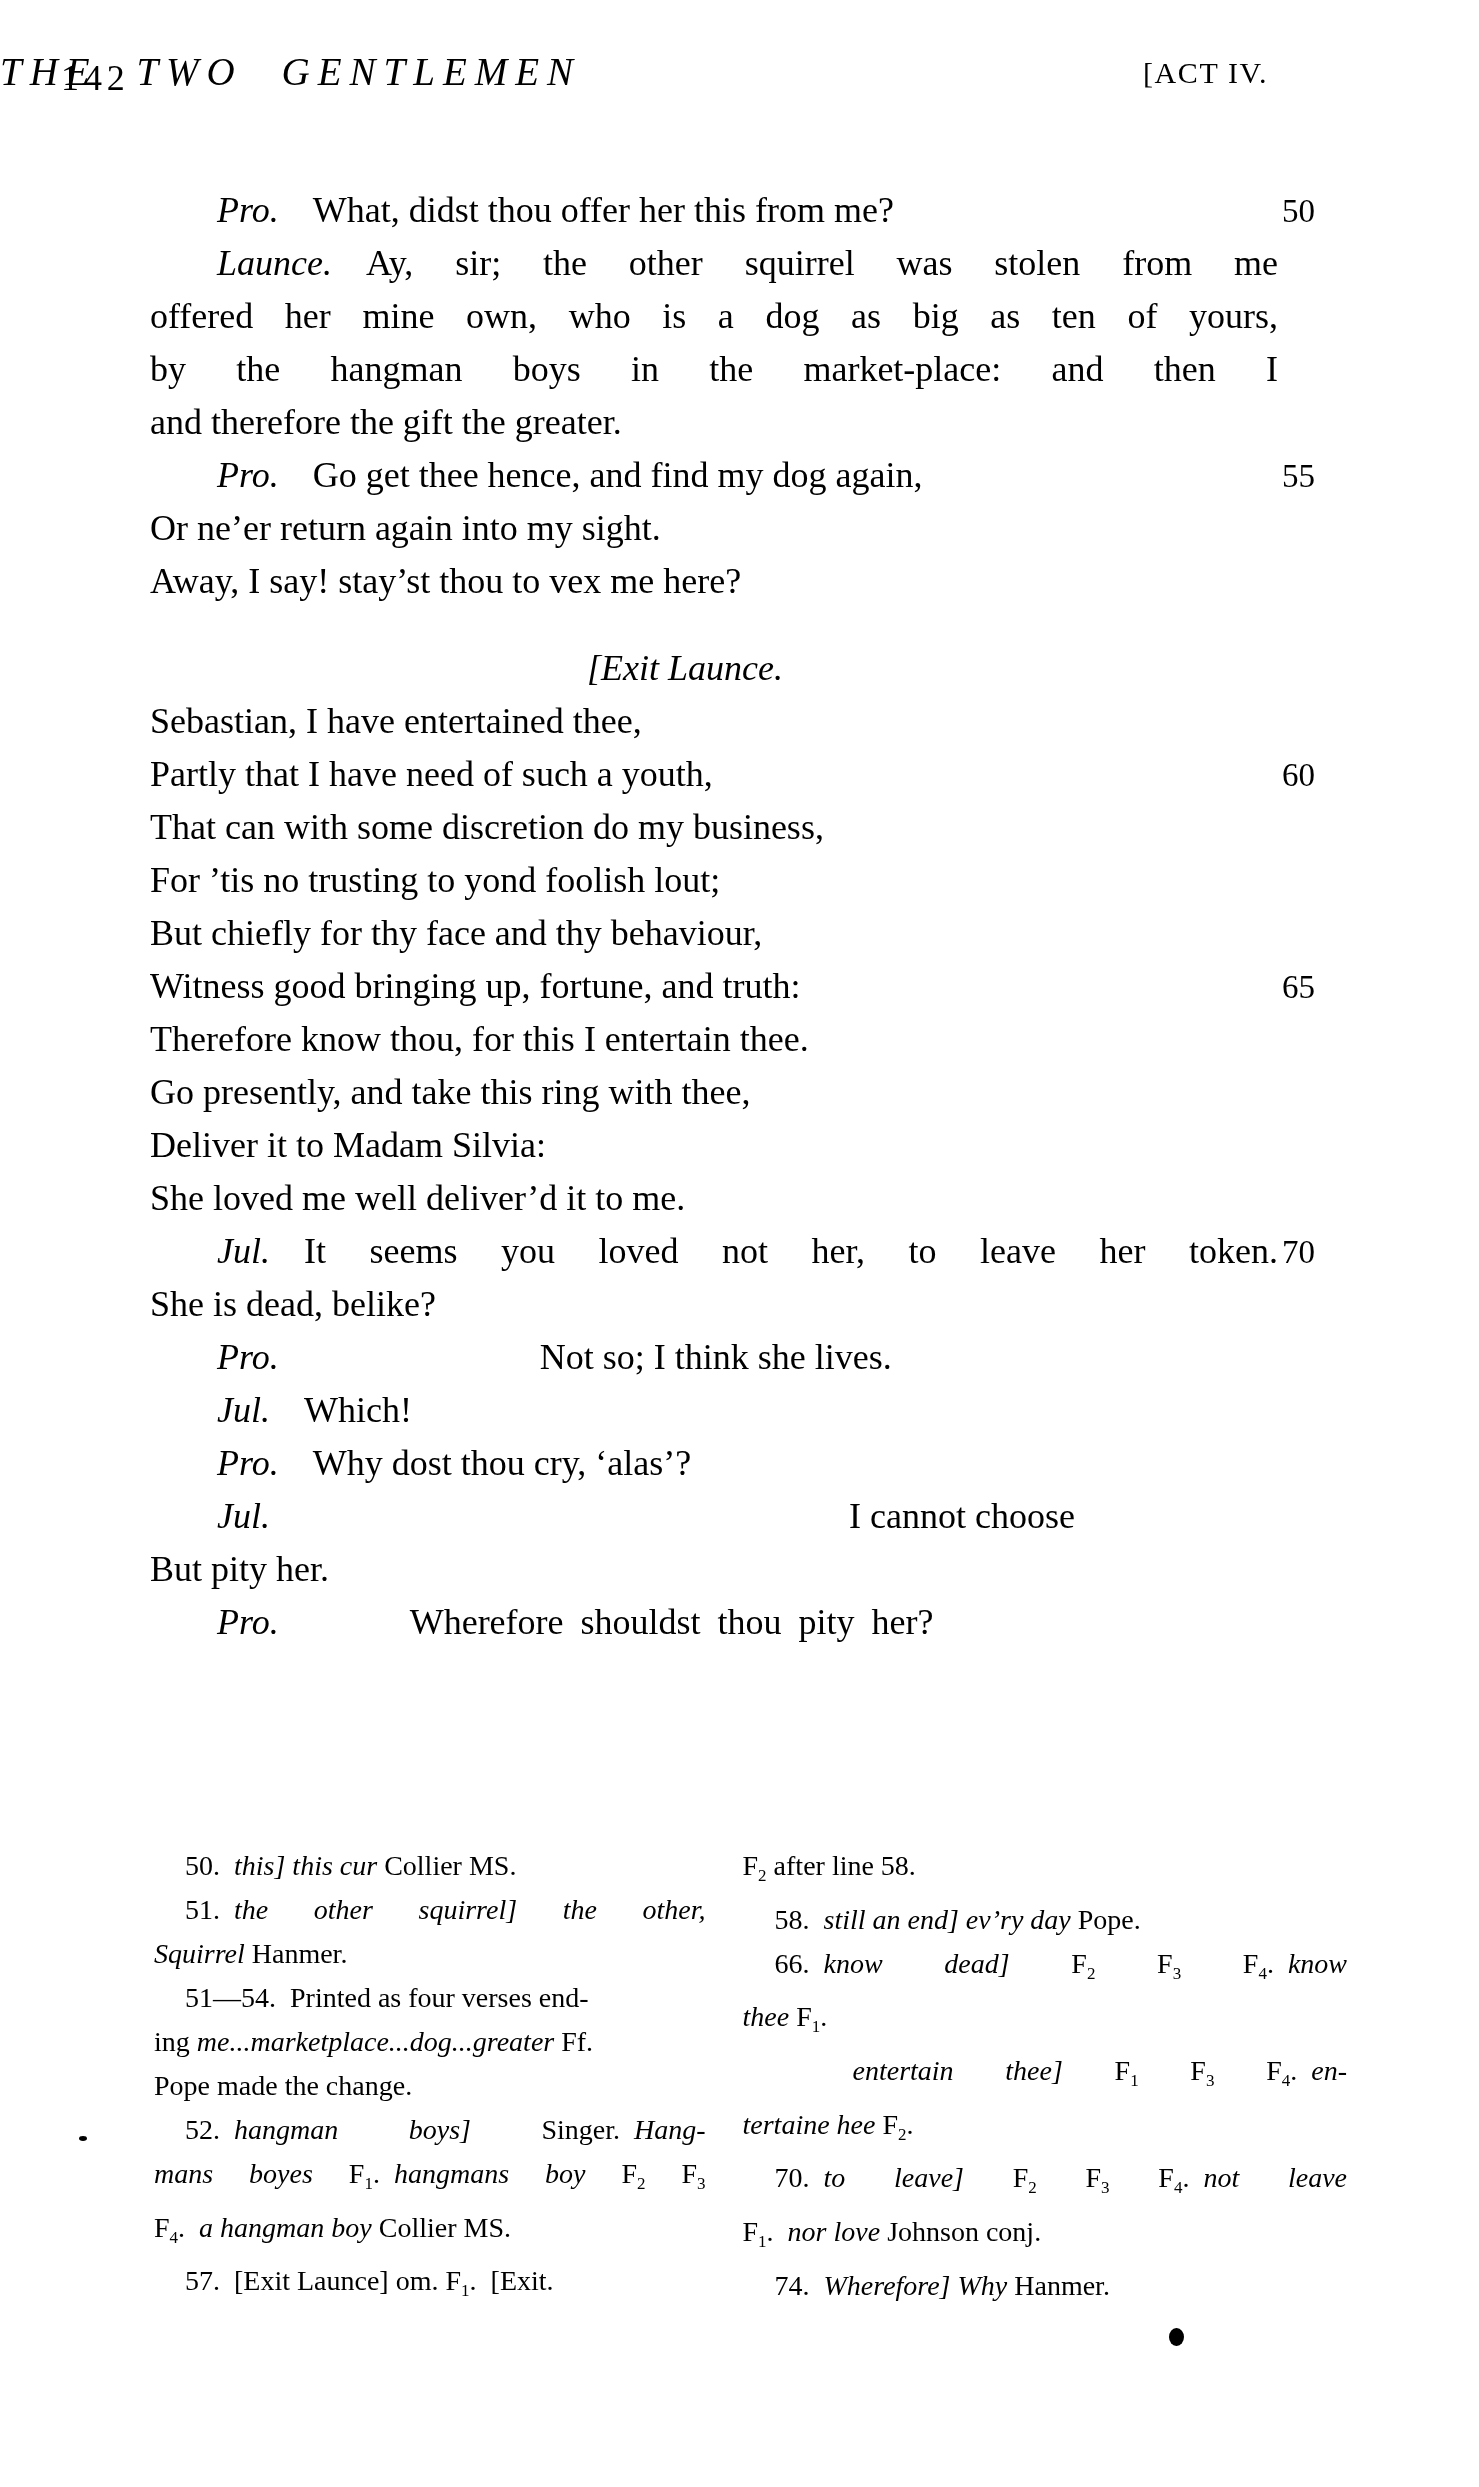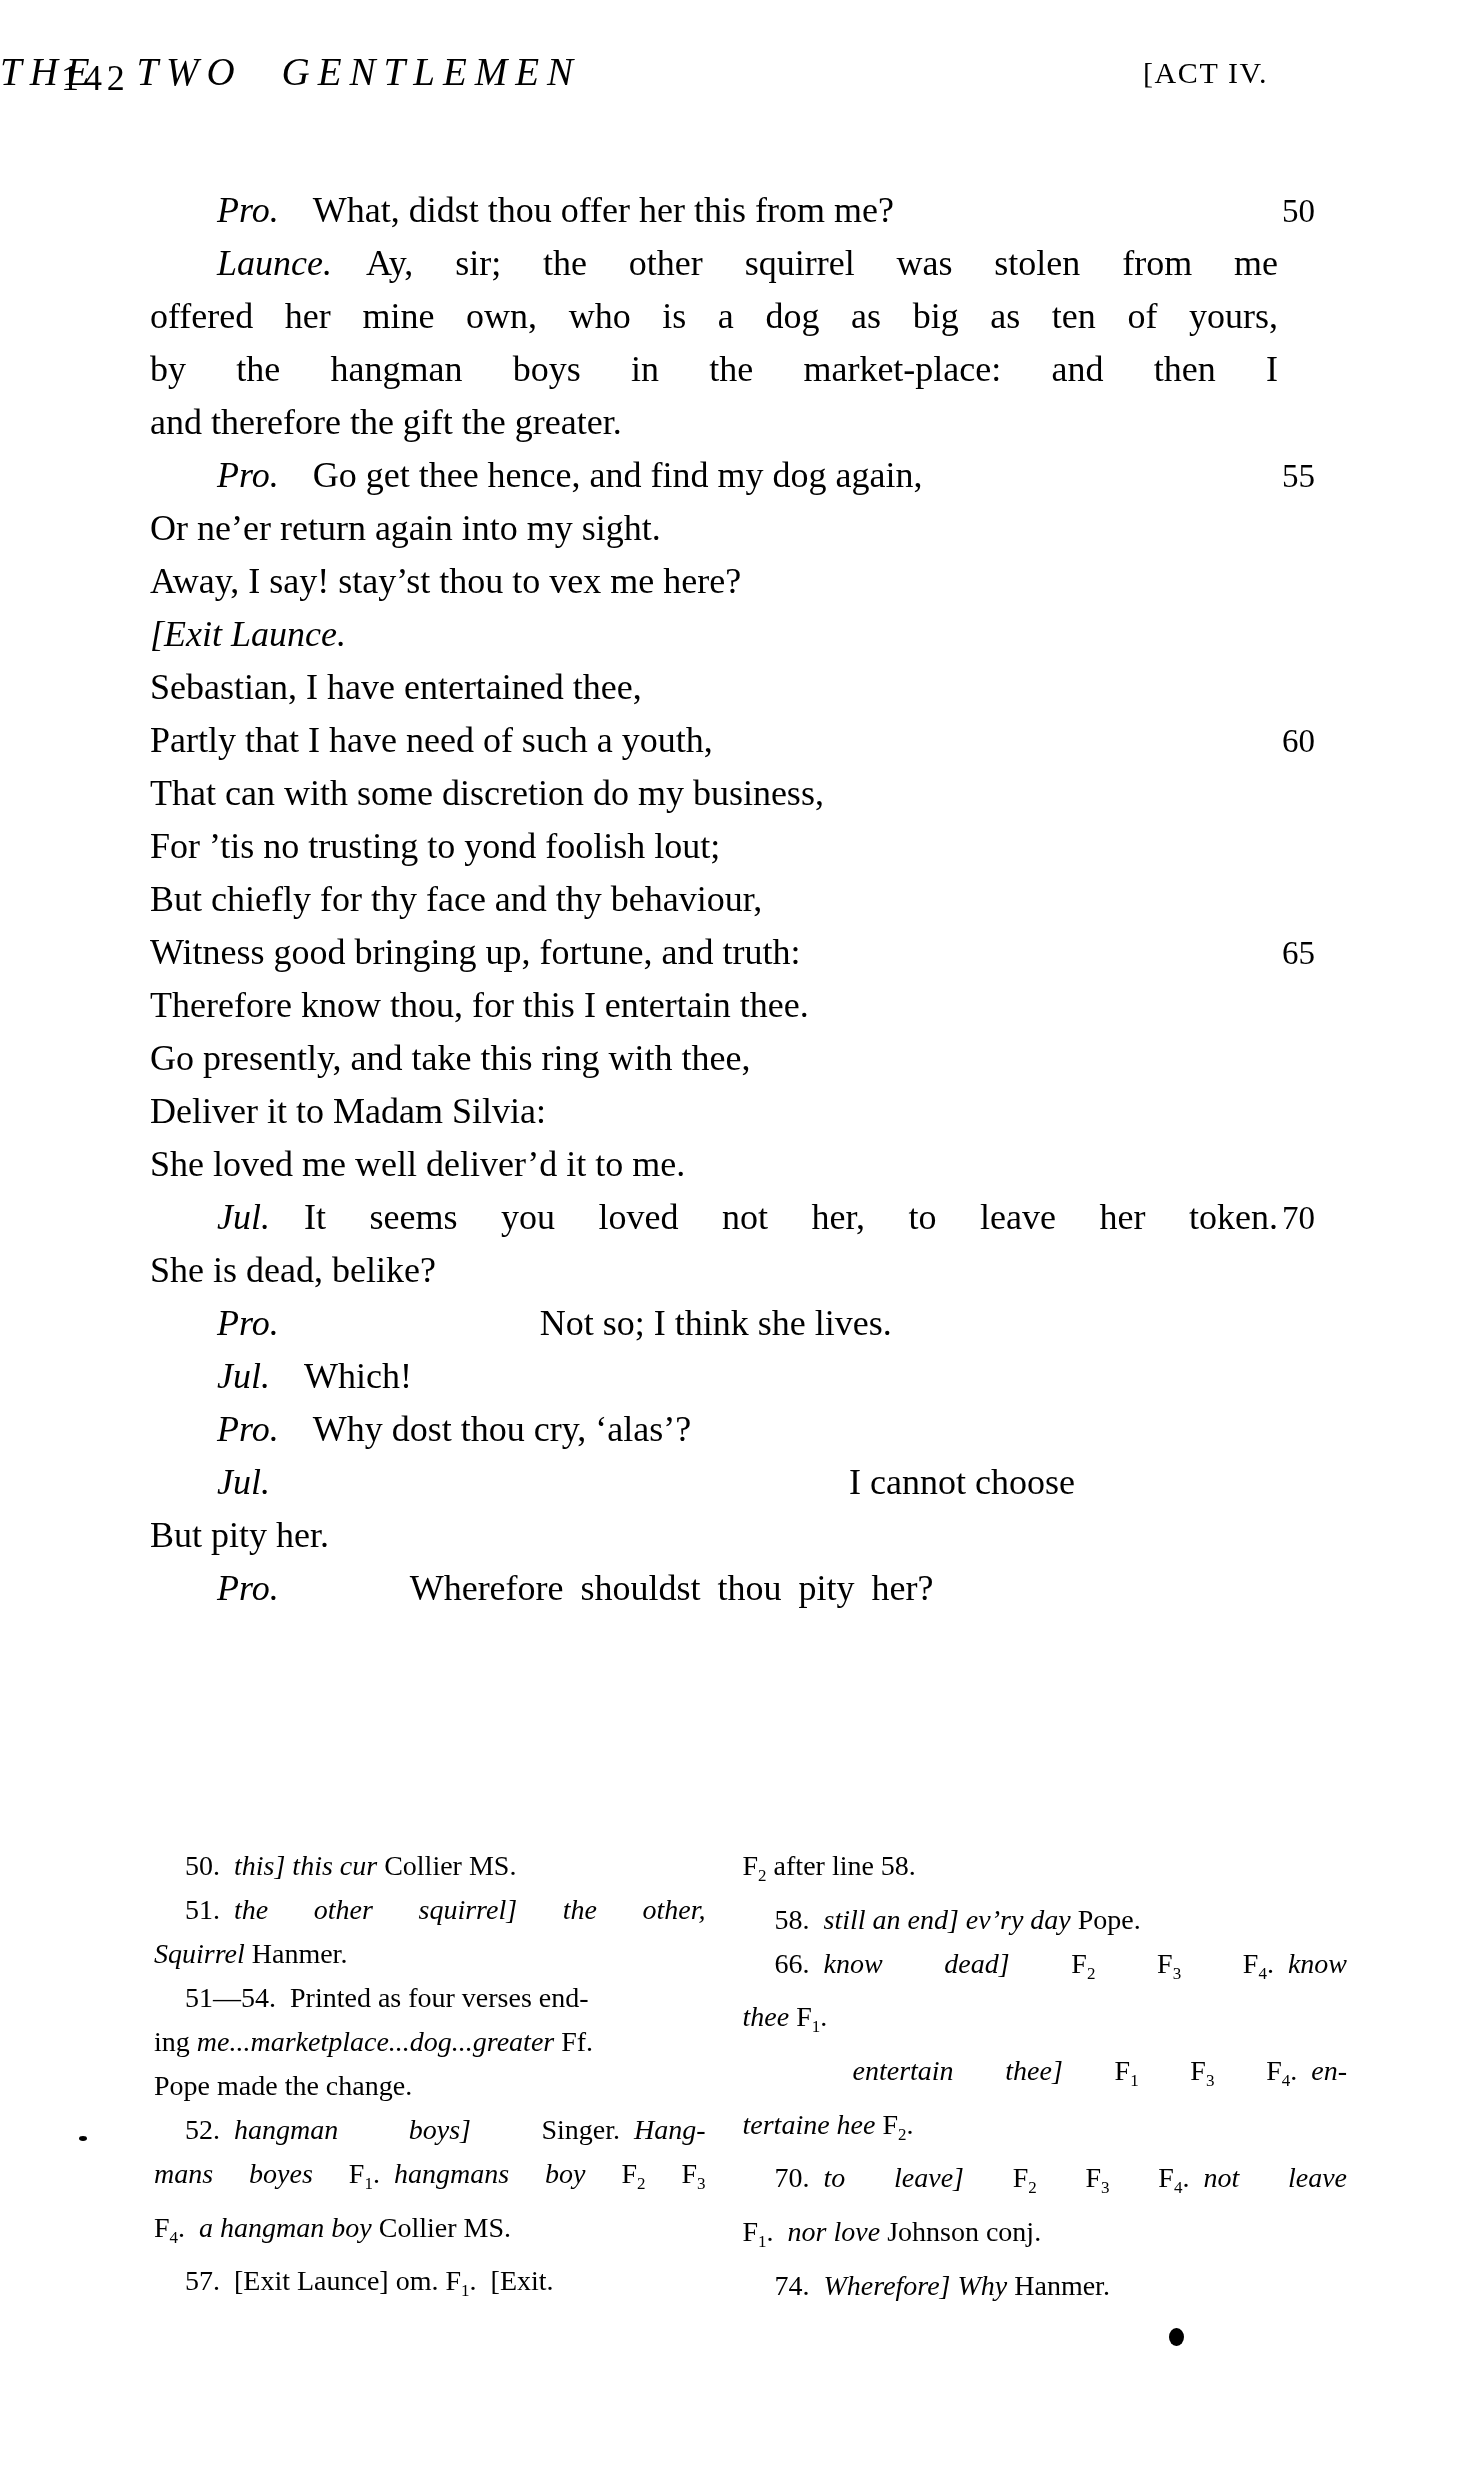--- a/index.html
+++ b/index.html
@@ -21,21 +21,21 @@
   }
   .act{position:absolute;left:1143px;top:7.3px;font-size:30px;letter-spacing:1.6px;}
   
   .body-block{
     position:absolute;left:150px;top:184px;width:1128px;
     font-size:36px;
   }
   .line{position:relative;height:53px;line-height:53px;white-space:nowrap;}
   .line.j{white-space:normal;text-align:justify;text-align-last:justify;}
   .line.in{text-indent:67px;}
-  .line.r{text-align:left;padding-right:58px;}
+  .line.r{text-align:center;padding-right:58px;margin-top:34px;}
   .line.it{font-style:italic;}
   .speaker{font-style:italic;margin-right:34px;}
   .gap{display:inline-block;height:0.8px;}
   .num{
     position:absolute;left:1132px;top:0.8px;width:73px;
     text-align:left;font-size:33px;text-indent:0;
   }
   
   .footnotes{
     position:absolute;left:154px;top:1844px;width:1193px;

